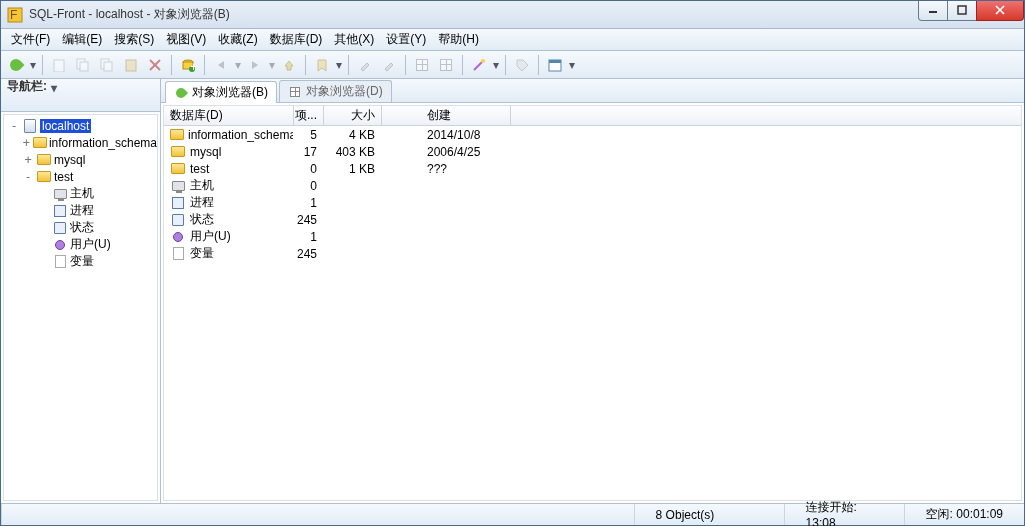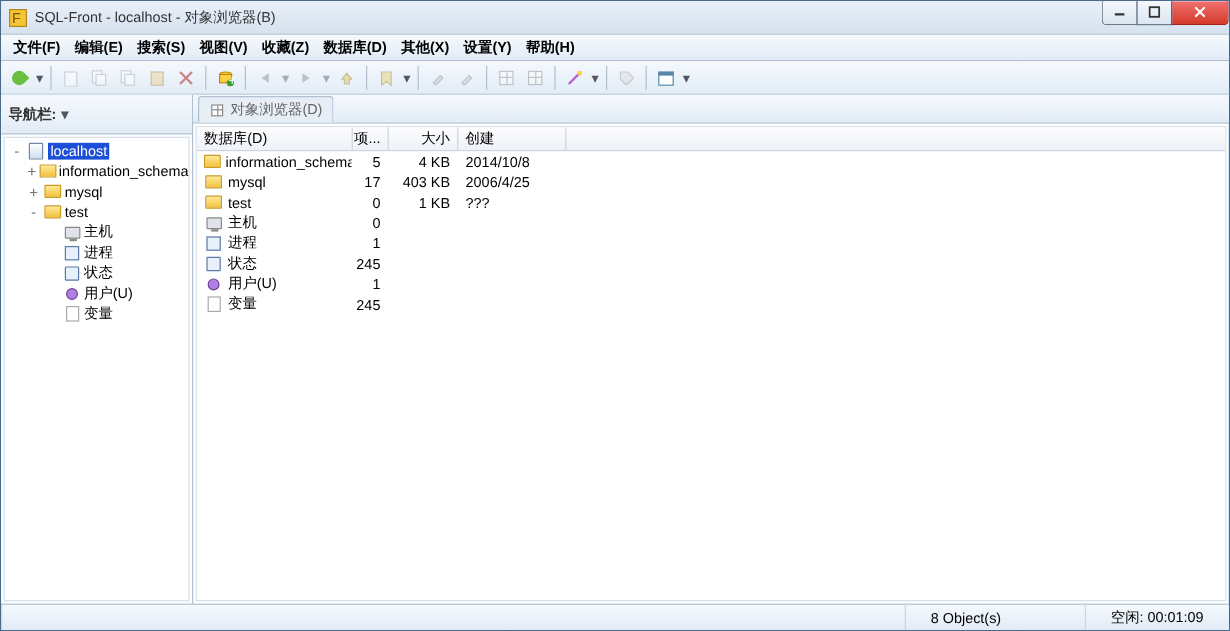--- a/index.html
+++ b/index.html
@@ -11,34 +11,34 @@
   .titlebar .icon { width: 16px; height: 16px; margin-right: 6px; }
   .titlebar .title { flex: 1; color: #333; }
   .winbtns { display: flex; height: 20px; margin-top: -8px; }
   .winbtn { width: 30px; height: 20px; border: 1px solid #6a7a8a; border-top: none; margin-left: -1px; display: flex; align-items: center; justify-content: center; background: linear-gradient(#f5f8fc,#dbe6f2); cursor: pointer; }
   .winbtn.close { width: 48px; background: linear-gradient(#f07070,#d43a2a); border-color:#a02020; border-bottom-right-radius:4px;}
   .winbtn.min { border-bottom-left-radius:4px;}
   .winbtn svg { display:block;}
   
   
   .menubar { height: 22px; background: linear-gradient(#f5f9fd, #e2ecf6); border-bottom: 1px solid #b0c0d0; display: flex; align-items: center; padding: 0 4px; gap: 0; }
-  .menubar span { padding: 3px 6px; cursor: pointer; font-weight: bold; }
+  .menubar span { padding: 3px 6px; cursor: pointer; }
   
   
   .toolbar { height: 28px; background: linear-gradient(#f5f9fd, #e2ecf6); border-bottom: 1px solid #b0c0d0; display: flex; align-items: center; padding: 0 4px; gap: 2px; }
   .tbtn { width: 22px; height: 22px; display:flex; align-items:center; justify-content:center; border:1px solid transparent; border-radius:2px; cursor:pointer;}
   .tsep { width:1px; height:20px; background:#b0c0d0; margin:0 3px;}
   .tdd { width:8px; display:flex; align-items:center; justify-content:center; cursor:pointer; color:#556;}
   
   
   .main { flex:1; display:flex; min-height:0; }
   
   
   .nav { width:160px; border-right:1px solid #b0c0d0; display:flex; flex-direction:column; background:#fafcff;}
-  .navhdr { height:22px; background:linear-gradient(#f5f9fd,#e2ecf6); border-bottom:1px solid #b0c0d0; display:flex; align-items:center; padding:16px 6px; font-weight:bold; color:#333;}
+  .navhdr { height:22px; background:linear-gradient(#f5f9fd,#e2ecf6); border-bottom:1px solid #b0c0d0; display:flex; align-items:flex-end; padding:16px 6px; font-weight:bold; color:#333;}
   .navhdr .dd { margin-left:4px; color:#556;}
   .tree { flex:1; overflow:auto; padding:2px 0; background:#fff; border:1px solid #d8e0e8; margin:2px; }
   .tnode { display:flex; align-items:center; height:17px; padding-left:4px; cursor:pointer; white-space:nowrap;}
   .tnode .exp { width:12px; text-align:center; color:#777; font-family:monospace;}
   .tnode .ticon { width:16px; height:14px; margin:0 2px; display:flex; align-items:center; justify-content:center;}
   .tnode.sel .lbl { background:#1d4ed8; color:#fff; padding:0 2px;}
   .tnode.l1 { padding-left:4px;}
   .tnode.l2 { padding-left:18px;}
   .tnode.l3 { padding-left:34px;}
   
@@ -48,21 +48,21 @@
   .tab { height:22px; padding:0 8px; display:flex; align-items:center; gap:4px; border:1px solid #b0c0d0; border-bottom:none; background:#e8eef6; margin-right:2px; border-radius:3px 3px 0 0; cursor:pointer; color:#666;}
   .tab.active { background:#fff; color:#000; position:relative; top:1px;}
   .tab .ticon { width:14px; height:14px; display:flex; align-items:center; justify-content:center;}
   
   .list { flex:1; background:#fff; overflow:auto; border:1px solid #d8e0e8; margin:2px;}
   .lhdr { display:flex; height:20px; background:linear-gradient(#fdfdfe,#eef2f8); border-bottom:1px solid #ccd4dc; position:sticky; top:0;}
   .lcol { border-right:1px solid #ccd4dc; padding:2px 6px; display:flex; align-items:center; overflow:hidden;}
   .c0 { width:130px;}
   .c1 { width:30px; justify-content:flex-end; white-space:nowrap;}
   .c2 { width:58px; justify-content:flex-end;}
-  .c3 { width:90px;}
+  .c3 { width:90px;margin-left:39px;}
   .lrow { display:flex; height:17px; align-items:center;}
   .lrow .lcol { border-right:1px solid transparent;}
   .lrow .ticon { width:16px; height:14px; margin-right:4px; display:flex; align-items:center; justify-content:center;}
   
   
   .status { height:22px; background:linear-gradient(#f5f9fd,#e2ecf6); border-top:1px solid #b0c0d0; display:flex; align-items:center;}
   .spane { border-left:1px solid #cdd6e0; padding:0 21px; height:100%; display:flex; align-items:center;}
   .sflex { flex:1;}
   .ic-fold { width:14px;height:11px;background:linear-gradient(#ffe898,#f2c33a);border:1px solid #c89a20;border-radius:1px;}
   .ic-host { width:13px;height:10px;background:#e0e4ea;border:1px solid #888;border-radius:1px;position:relative;}
@@ -303,20 +303,26 @@
                 <span class="ic-var"></span>
               </span>
               <span class="lbl">变量</span>
             </div>
           </div>
       </div>
     </div>
 
     <div class="content">
       <div class="tabs">
+        <div class="tab active">
+          <span class="ticon">
+              <span class="ic-leaf" style="width:10px;height:10px;"></span>
+            </span>
+          <span>对象浏览器(B)</span>
+        </div>
         <div class="tab">
           <span class="ticon">
               <span class="ic-grid" style="width:10px;height:10px;"></span>
             </span>
           <span>对象浏览器(D)</span>
         </div>
       </div>
       <div class="list">
         <div class="lhdr">
           <div class="lcol c0">数据库(D)</div>
@@ -414,16 +420,17 @@
               <div class="lcol c3"></div>
             </div>
           </div>
       </div>
     </div>
   </div>
 
   <div class="status">
     <div class="spane sflex"></div>
     <div class="spane" style="width:150px;">8 Object(s)</div>
+    <div class="spane" style="width:120px;">连接开始: 13:08</div>
     <div class="spane">空闲: 00:01:09</div>
   </div>
 
 </div>
 
 </body></html>

